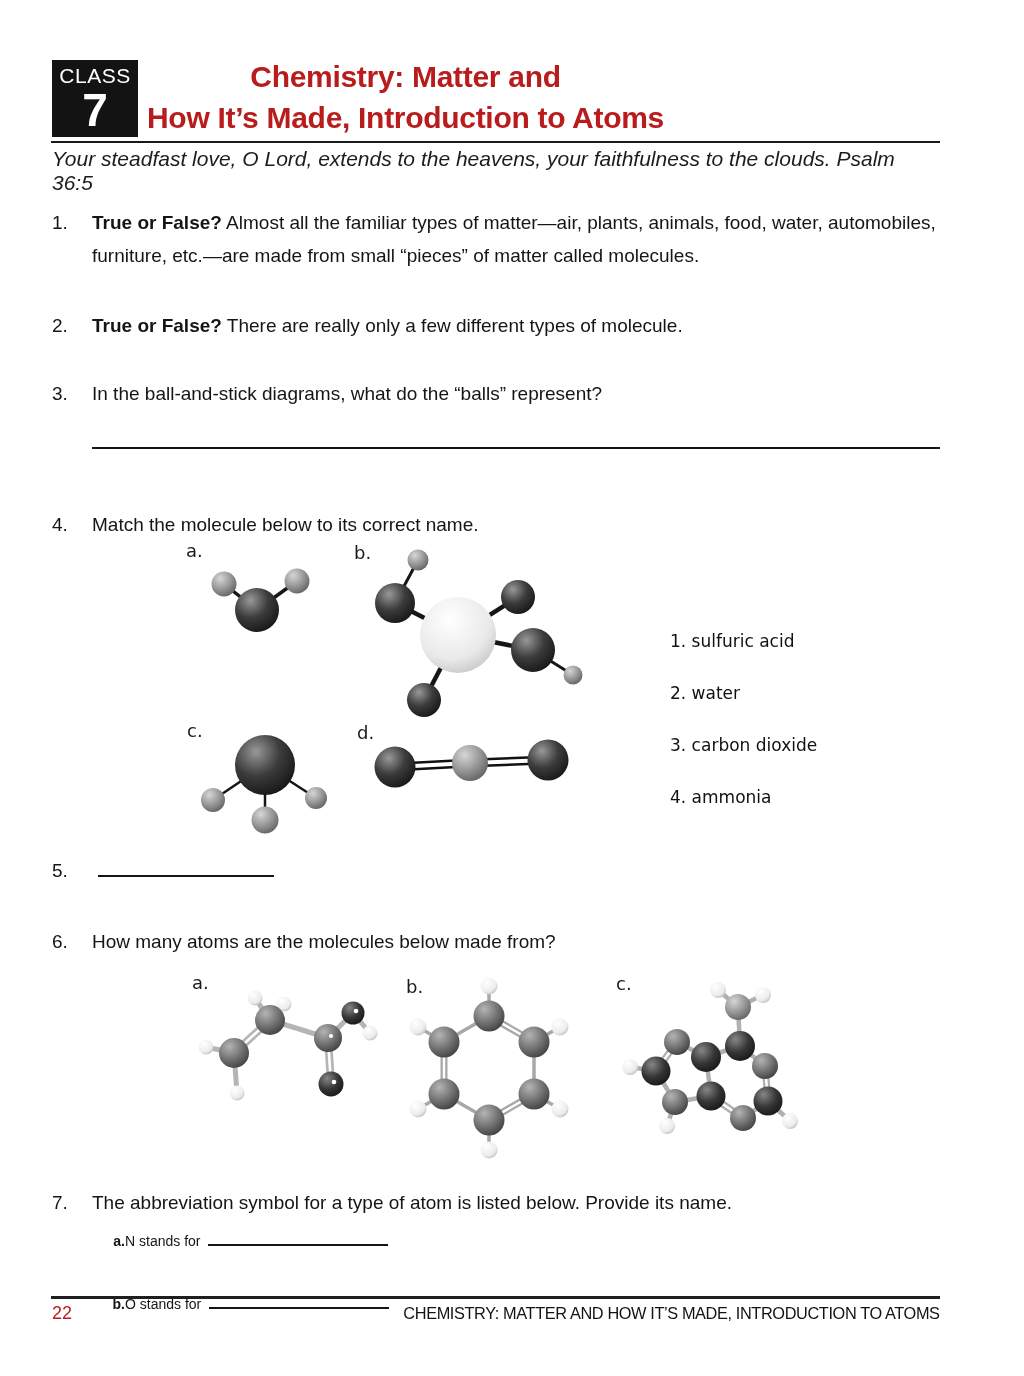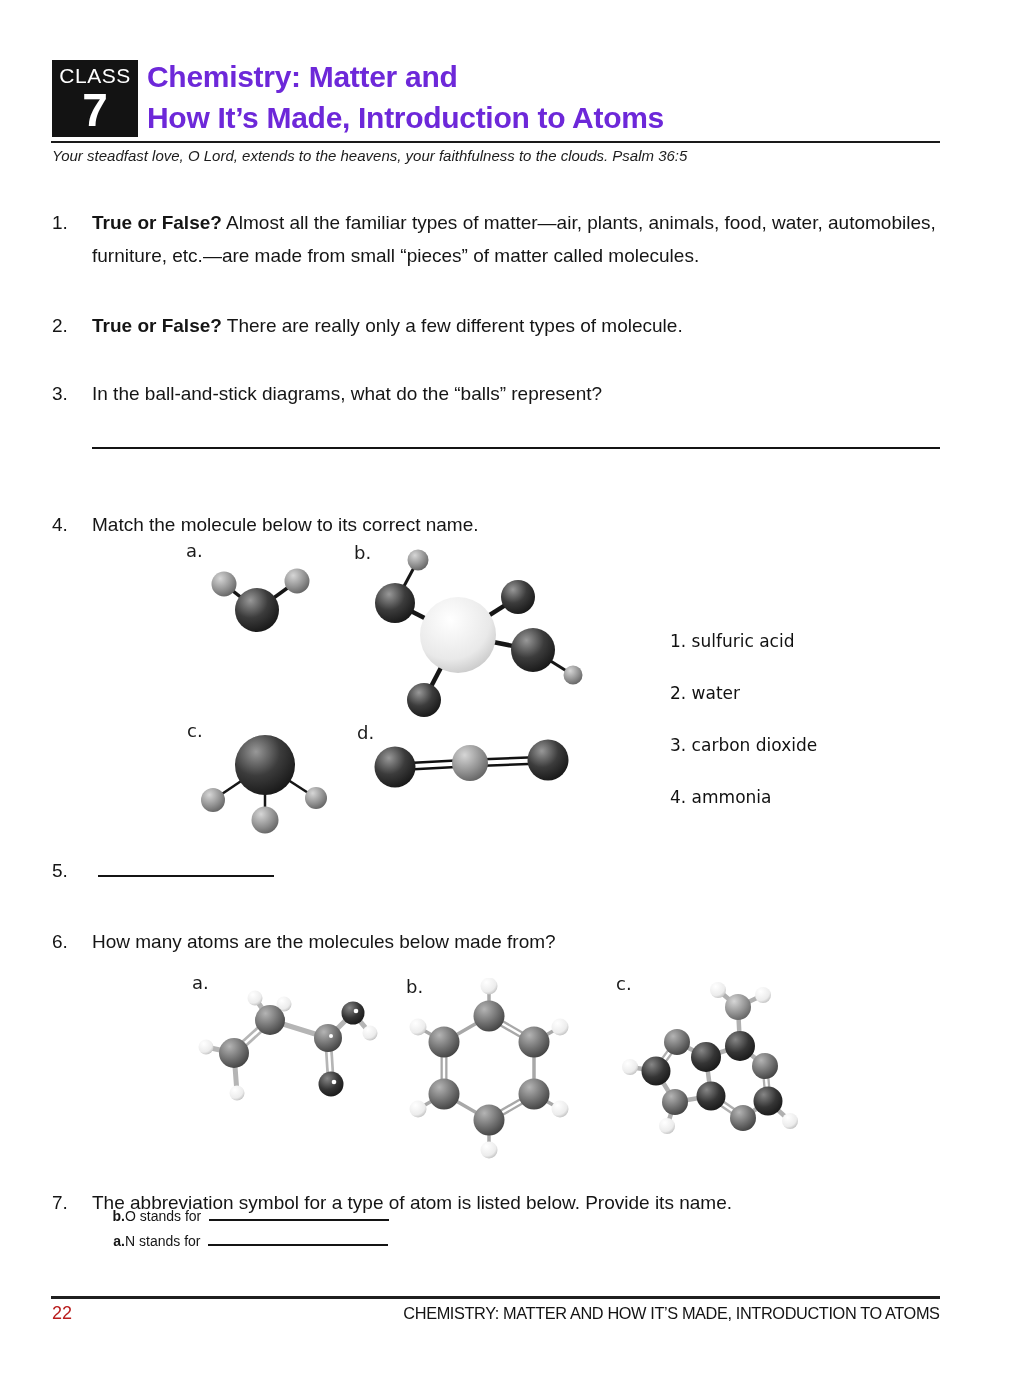--- a/index.html
+++ b/index.html
@@ -7,23 +7,23 @@
     position:relative;width:1024px;height:1376px;background:#ffffff;
     font-family:"Liberation Sans",sans-serif;color:#111;overflow:hidden;
   }
   
   .badge{
     position:absolute;left:52px;top:60px;width:86px;height:77px;background:#131313;
     display:flex;flex-direction:column;align-items:center;justify-content:flex-start;
   }
   .badge .cls{color:#fff;font-size:21px;letter-spacing:.5px;margin-top:5px;line-height:1;}
   .badge .num{color:#fff;font-size:46px;font-weight:bold;line-height:1;margin-top:1px;}
-  .title{position:absolute;left:147px;top:56px;font-weight:bold;font-size:30px;line-height:41px;color:#6d28d9;letter-spacing:-0.3px;}
+  .title{position:absolute;left:147px;top:56px;font-weight:bold;font-size:30px;line-height:41px;color:#b91c1c;letter-spacing:-0.3px;text-align:center;}
   .header-rule{position:absolute;left:51px;top:141px;width:889px;height:2px;background:#1a1a1a;}
-  .verse{position:absolute;left:52px;top:147px;width:888px;font-style:italic;font-size:15px;color:#1c1c1c;}
+  .verse{position:absolute;left:52px;top:147px;width:888px;font-style:italic;font-size:21px;color:#1c1c1c;}
 
   
   .q{position:absolute;left:52px;width:888px;display:flex;font-size:19px;line-height:33px;color:#151515;}
   .qnum{width:40px;flex-shrink:0;}
   .qtext{flex:1;}
   .bold{font-weight:bold;}
   .ansline{position:absolute;left:92px;width:848px;border-bottom:2px solid #141414;height:0;}
   .blank{display:inline-block;border-bottom:2px solid #141414;height:1.05em;vertical-align:baseline;margin-left:6px;}
 
   
@@ -317,21 +317,21 @@
     </g>
   </svg>
 
   <div class="q" style="top:1186px">
     <span class="qnum">7.</span>
     <span class="qtext">The abbreviation symbol for a type of atom is listed below. Provide its name.</span>
   </div>
   <div class="subq" style="top:1229px">
     <span class="lab">a.</span><span>N stands for</span><span class="blank"></span>
   </div>
-  <div class="subq" style="top:1204px">
+  <div class="subq" style="top:1292px">
     <span class="lab">b.</span><span>O stands for</span><span class="blank"></span>
   </div>
 
   <div class="footer-rule"></div>
   <div class="pageno">22</div>
   <div class="foottitle">CHEMISTRY: MATTER AND HOW IT’S MADE, INTRODUCTION TO ATOMS</div>
 
 </div>
 
 </body></html>

